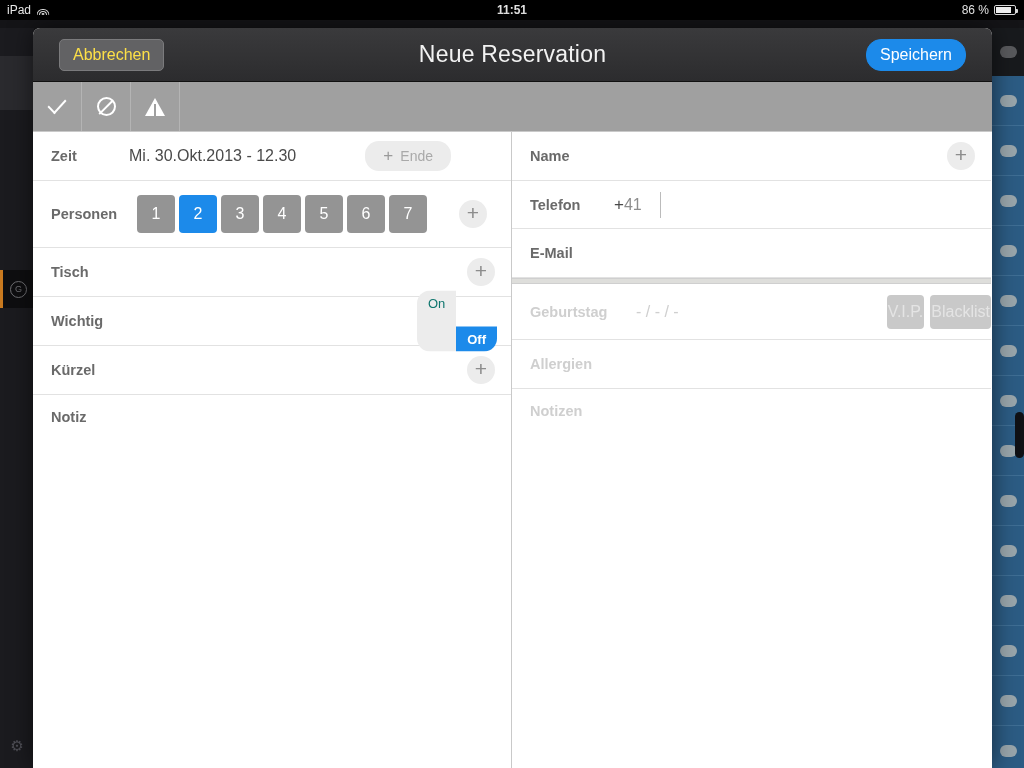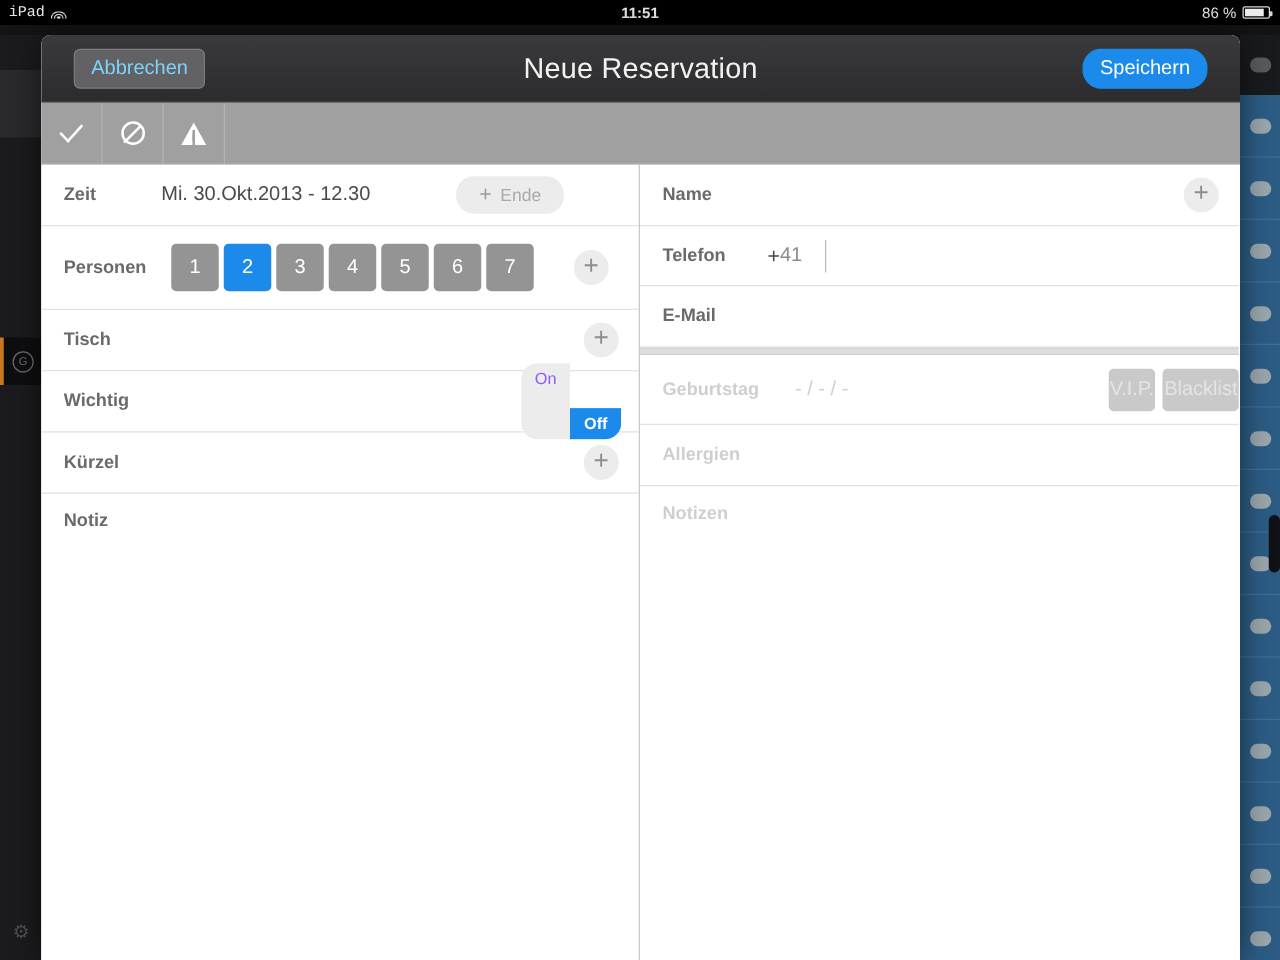--- a/index.html
+++ b/index.html
@@ -55,21 +55,21 @@
     position: absolute; right: 0px; top: 412px;
     width: 9px; height: 46px; border-radius: 5px; background: #101115;
   }
 
   
   .statusbar {
     position: absolute; left: 0; top: 0; width: 1024px; height: 20px;
     background: #000; color: #e8e8e8;
     display: flex; align-items: center; font-size: 12px;
   }
-  .sb-left { position: absolute; left: 7px; display: flex; align-items: center; gap: 5px; font-family: Liberation Mono, monospace; }
+  .sb-left { position: absolute; left: 7px; display: flex; align-items: center; gap: 5px; }
   .sb-center { position: absolute; left: 0; width: 100%; text-align: center; font-weight: bold; }
   .sb-right { position: absolute; right: 8px; display: flex; align-items: center; gap: 5px; }
   .wifi-icon {
     width: 13px; height: 10px; position: relative; display: inline-block;
   }
   .wifi-icon i {
     position: absolute; left: 50%; bottom: 0; transform: translateX(-50%);
     border: 1.4px solid #ddd; border-bottom: none;
     border-radius: 50% 50% 0 0 / 100% 100% 0 0;
   }
@@ -97,21 +97,21 @@
     background: linear-gradient(#3a3a3c, #2c2c2e);
     border-bottom: 1px solid #111;
     display: flex; align-items: center;
   }
   .navbar-title {
     position: absolute; left: 0; width: 100%; text-align: center;
     color: #f2f2f2; font-size: 23px; letter-spacing: .2px;
   }
   .btn-cancel {
     position: absolute; left: 26px; top: 11px;
-    padding: 6px 13px; font-size: 16px; color: #7dd3fc;
+    padding: 6px 13px; font-size: 16px; color: #fde047;
     background: #626264; border: 1px solid #7b7b7d; border-radius: 5px;
   }
   .btn-save {
     position: absolute; right: 26px; top: 11px;
     padding: 6px 13px; font-size: 16px; color: #fff;
     background: #1c8aea; border: 1px solid #1c8aea; border-radius: 15px;
   }
 
   .toolbar {
     height: 50px; background: #a0a0a0; display: flex; align-items: stretch;
@@ -177,21 +177,21 @@
     width: 38px; height: 38px; border-radius: 4px; background: #949494;
     color: #fff; font-size: 16px; display: flex; align-items: center; justify-content: center;
   }
   .person-btn.sel { background: #1c8aea; }
 
   .toggle {
     position: absolute; right: 14px; top: 50%; transform: translateY(-50%);
     display: flex; border-radius: 13px; overflow: hidden; font-size: 13px;
   }
   .toggle span { padding: 5px 11px; }
-  .toggle .on  { background: #ececec; color: #8b5cf6; }
+  .toggle .on  { background: #ececec; color: #0f766e; }
   .toggle .off { background: #1c8aea; color: #fff; font-weight: bold; margin-top: 36px; }
 
   .vip-row-btns {
     position: absolute; right: 0px; top: 50%; transform: translateY(-50%);
     display: flex; gap: 6px;
   }
   .gbtn {
     background: #c9c9c9; color: #e4e4e4; border-radius: 4px;
     padding: 8px 1px; font-size: 16px;
   }

